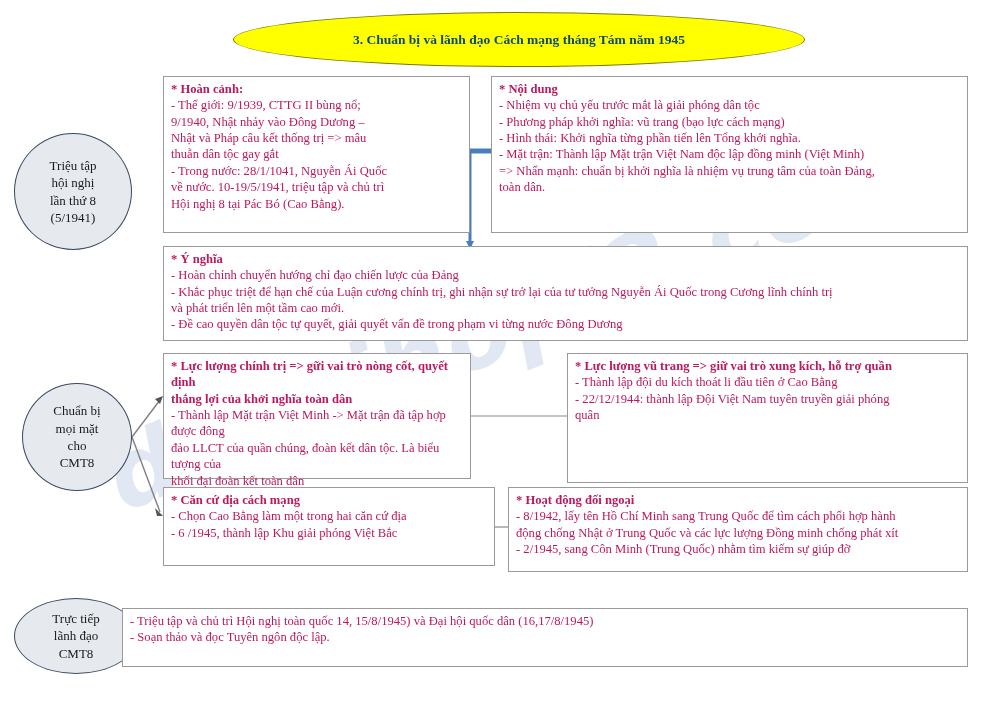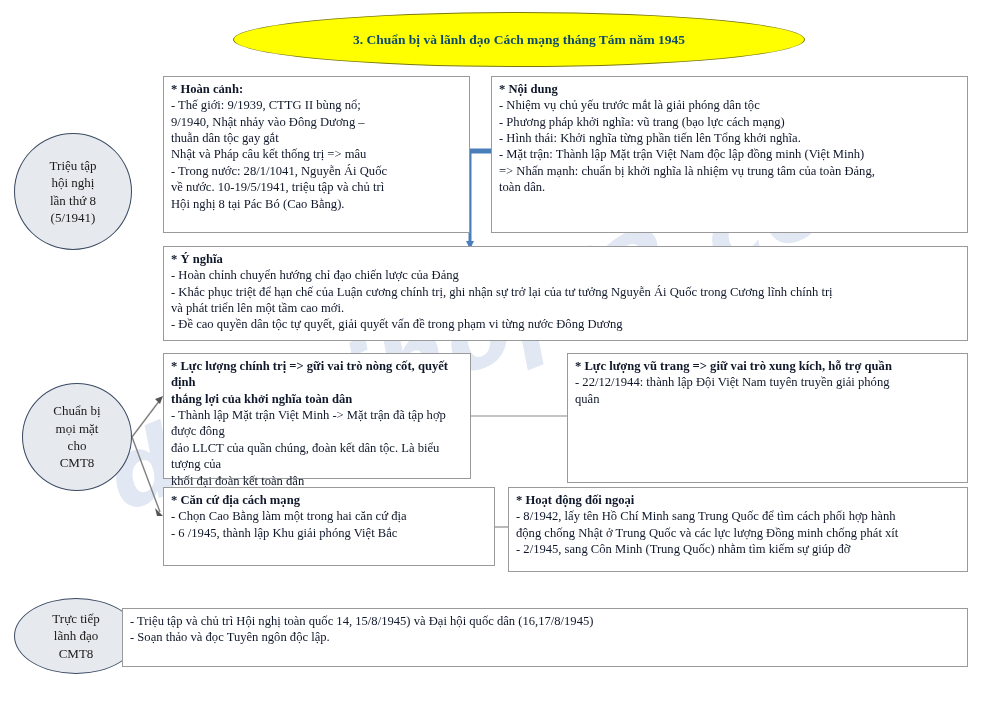--- a/index.html
+++ b/index.html
@@ -90,21 +90,21 @@
   }
   .oval .lines { width: 100%; }
   .oval .lines div { white-space: nowrap; }
 
   .box {
     background: #ffffff;
     border: 1px solid #9a9a9a;
     padding: 4px 7px 3px 7px;
     font-size: 12.6px;
     line-height: 1.30;
-    color: #0f172a;
+    color: #be185d;
   }
   .box .hd {
     font-weight: bold;
   }
   .box p {
     margin: 0;
   }
 
   
   #title-node      { left: 233px; top: 12px;  width: 572px; height: 55px; }
@@ -179,22 +179,22 @@
       <div>Trực tiếp</div>
       <div>lãnh đạo</div>
       <div>CMT8</div>
     </div>
   </div>
 
   <div class="node box" id="box-hoancanh">
     <p class="hd">* Hoàn cảnh:</p>
     <p>- Thế giới: 9/1939, CTTG II bùng nổ;</p>
     <p>9/1940, Nhật nhảy vào Đông Dương –</p>
+    <p>Nhật và Pháp câu kết thống trị =&gt; mâu</p>
     <p>thuẫn dân tộc gay gắt</p>
-    <p>Nhật và Pháp câu kết thống trị =&gt; mâu</p>
     <p>- Trong nước: 28/1/1041, Nguyễn Ái Quốc</p>
     <p>về nước. 10-19/5/1941, triệu tập và chủ trì</p>
     <p>Hội nghị 8 tại Pác Bó (Cao Bằng).</p>
   </div>
 
   <div class="node box" id="box-noidung">
     <p class="hd">* Nội dung</p>
     <p>- Nhiệm vụ chủ yếu trước mắt là giải phóng dân tộc</p>
     <p>- Phương pháp khởi nghĩa: vũ trang (bạo lực cách mạng)</p>
     <p>- Hình thái: Khởi nghĩa từng phần tiến lên Tổng khởi nghĩa.</p>
@@ -215,20 +215,21 @@
     <p class="hd">* Lực lượng chính trị =&gt; gữi vai trò nòng cốt, quyết định</p>
     <p class="hd">thắng lợi của khởi nghĩa toàn dân</p>
     <p>- Thành lập Mặt trận Việt Minh -&gt;  Mặt trận đã tập hợp được đông</p>
     <p>đảo LLCT của quần chúng, đoàn kết dân tộc. Là biểu tượng của</p>
     <p>khối đại đoàn kết toàn dân</p>
     <p>- Khởi thảo chương trình cứu nước</p>
   </div>
 
   <div class="node box" id="box-lucluvt">
     <p class="hd">* Lực lượng vũ trang =&gt; giữ vai trò xung kích, hỗ trợ quần</p>
+    <p>- Thành lập đội du kích thoát li đầu tiên ở Cao Bằng</p>
     <p>- 22/12/1944: thành lập Đội Việt Nam tuyên truyền giải phóng</p>
     <p>quân</p>
   </div>
 
   <div class="node box" id="box-cancudia">
     <p class="hd">* Căn cứ địa cách mạng</p>
     <p>- Chọn Cao Bằng làm một trong hai căn cứ địa</p>
     <p>- 6 /1945, thành lập Khu giải phóng Việt Bắc</p>
   </div>
 

